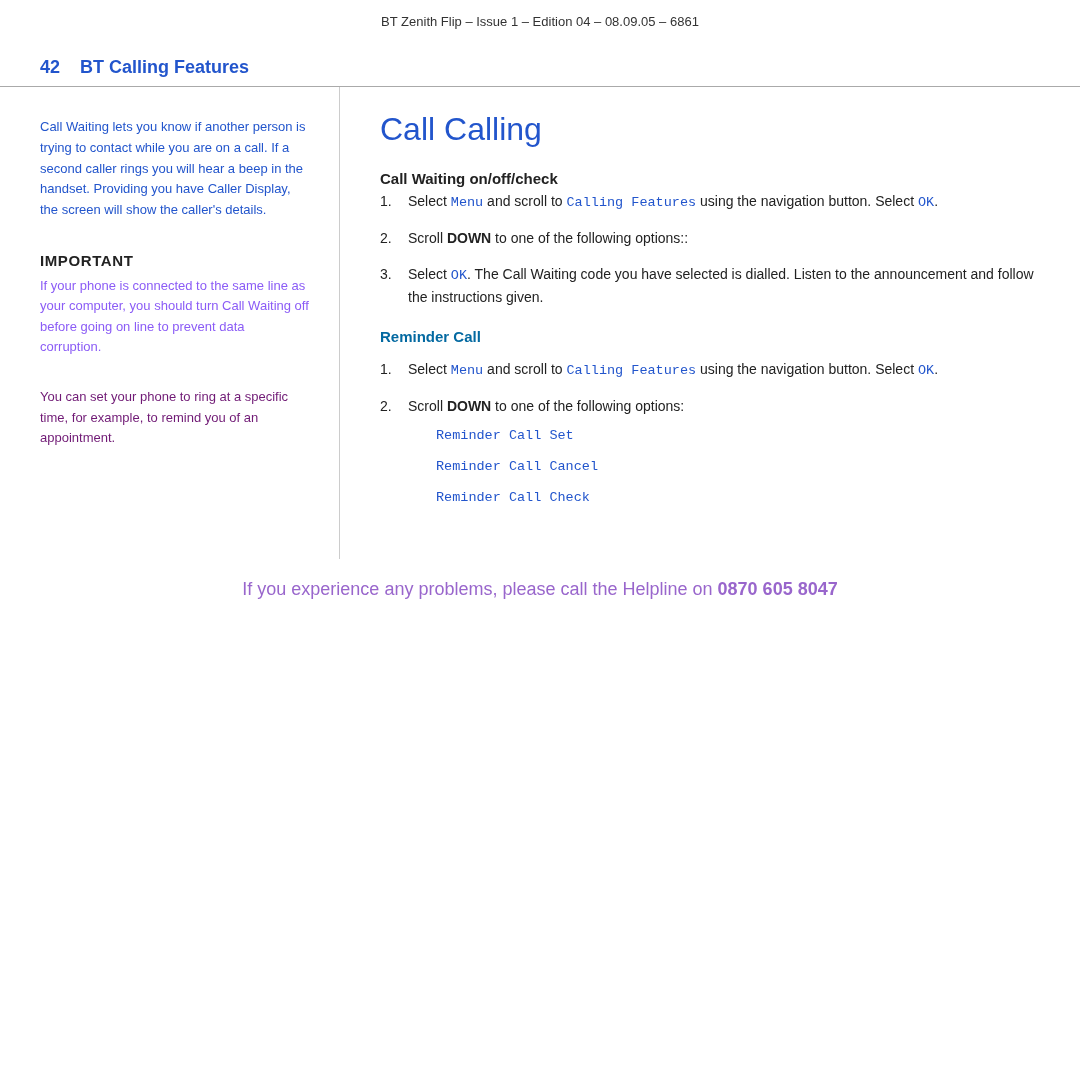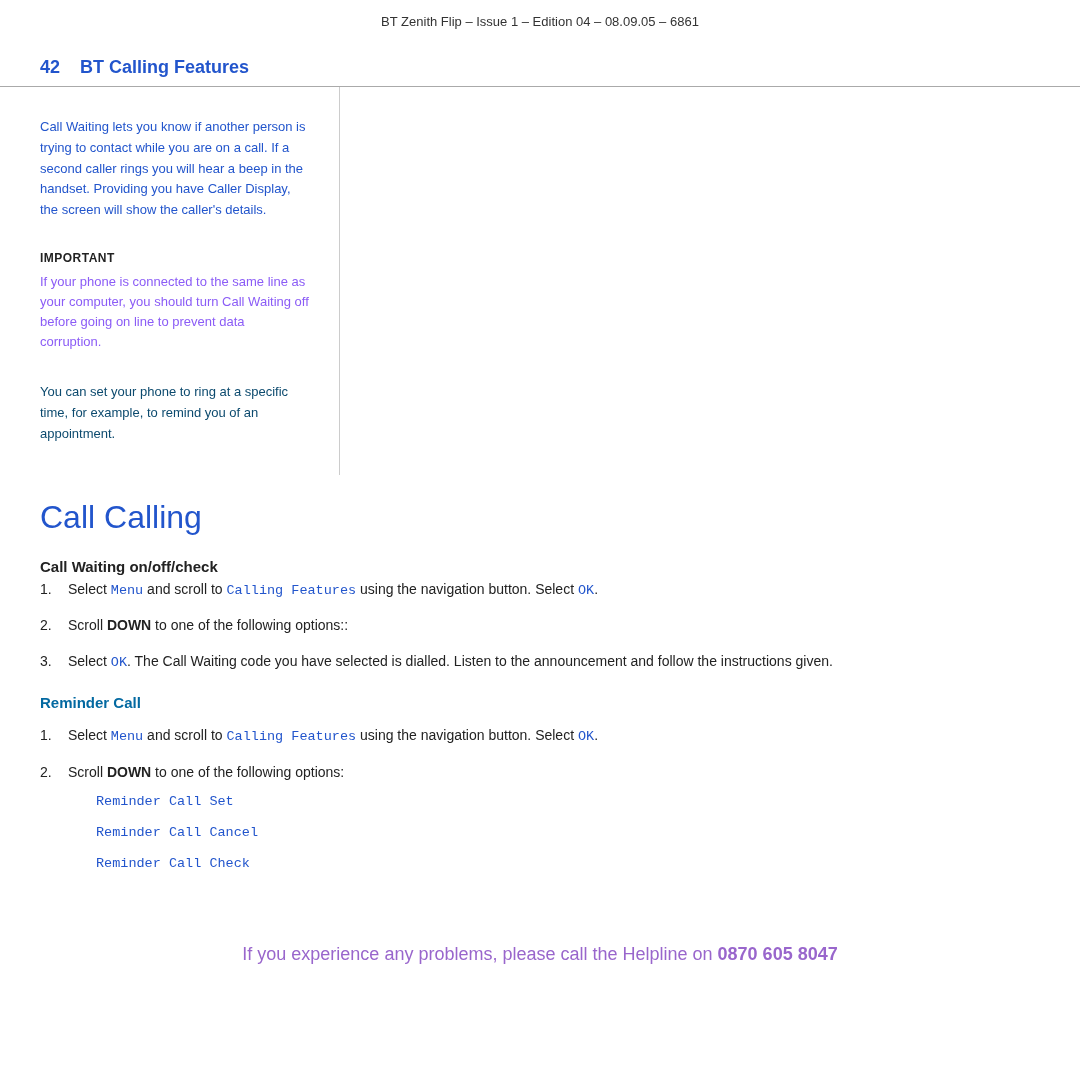--- a/index.html
+++ b/index.html
@@ -36,21 +36,21 @@
     }
 
     .page-section-title {
       color: #2255cc;
       font-size: 18px;
       font-weight: bold;
     }
 
     .content-area {
       display: flex;
-      flex-direction: column;
+      flex-direction: row;
       padding: 0 0 0 0;
     }
 
     .left-column {
       width: 340px;
       min-width: 340px;
       padding: 30px 30px 30px 40px;
       border-right: 1px solid #ccc;
       font-size: 13px;
       color: #2255cc;
@@ -59,34 +59,34 @@
 
     .left-note {
       margin-bottom: 28px;
       color: #2255cc;
       font-size: 13px;
       line-height: 1.6;
     }
 
     .left-important-label {
       font-weight: bold;
-      font-size: 12px;
+      font-size: 15px;
       color: #222;
       letter-spacing: 0.04em;
       margin-bottom: 4px;
     }
 
     .left-important-text {
       color: #8b5cf6;
       font-size: 13px;
       line-height: 1.55;
     }
 
     .left-note-bottom {
-      color: #0c4a6e;
+      color: #701a75;
       font-size: 13px;
       line-height: 1.6;
       margin-top: 30px;
     }
 
     .right-column {
       flex: 1;
       padding: 24px 40px 20px 40px;
     }
 

